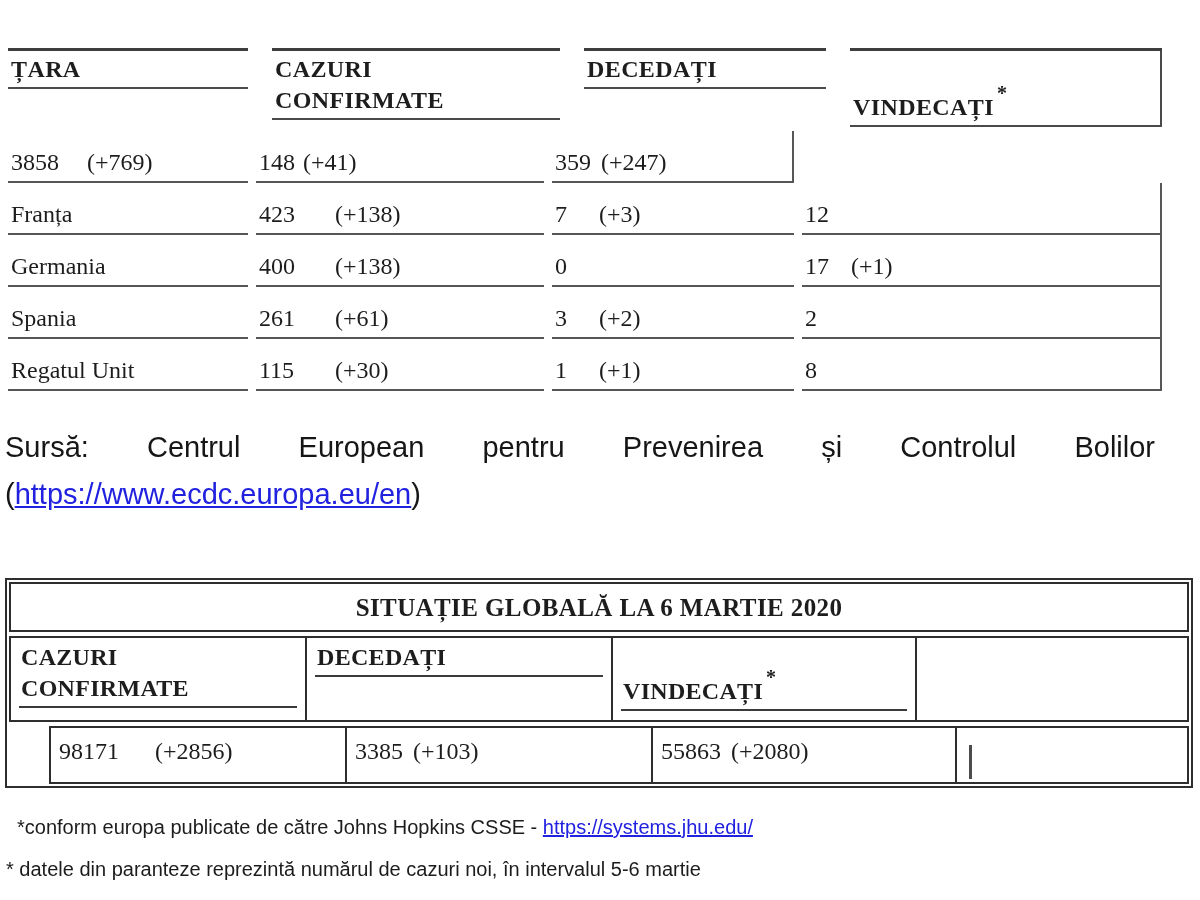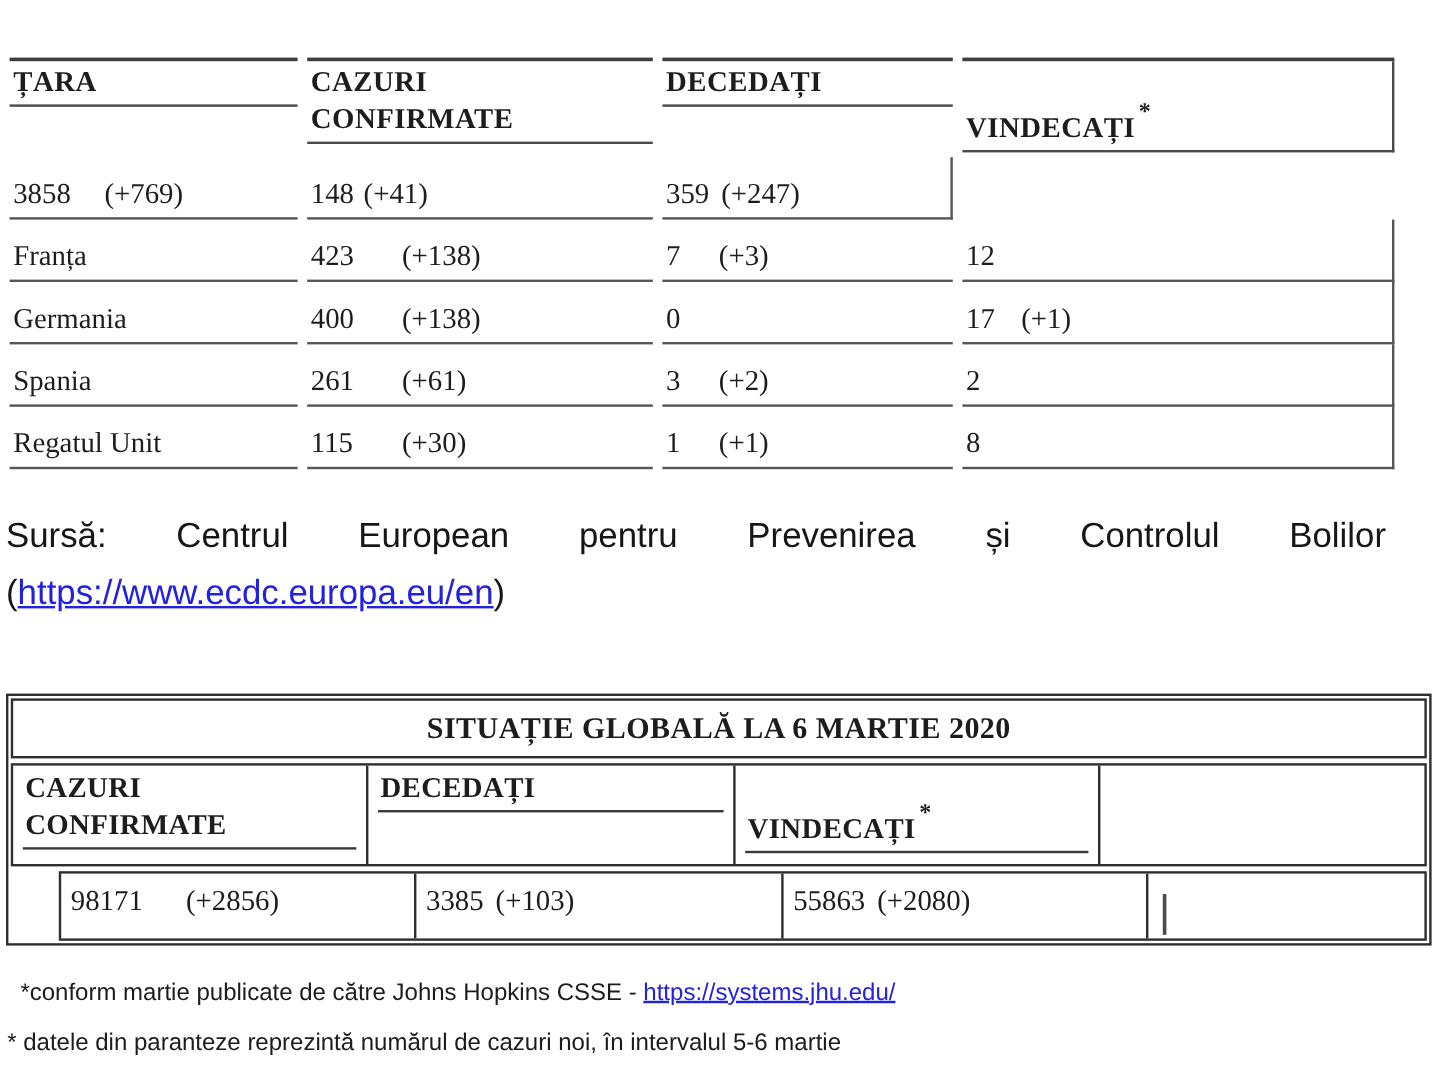--- a/index.html
+++ b/index.html
@@ -12,21 +12,21 @@
     overflow: hidden;
     font-family: "Liberation Serif", serif;
     color: #1d1d1d;
   }
 
   
   .t1 { position: absolute; left: 8px; top: 48px; width: 1154px; }
   .t1-grid {
     display: grid;
     grid-template-columns: 240px 288px 242px 1fr;
-    column-gap: 8px;
+    column-gap: 24px;
   }
   .t1-head .t1-cell { border-top: 3px solid #3e3e3e; }
   .t1-head .hinner {
     display: block;
     font-weight: bold;
     font-size: 24px;
     line-height: 31px;
     letter-spacing: 0.4px;
     padding: 3px 0 2px 3px;
     border-bottom: 2.5px solid #4a4a4a;
@@ -270,16 +270,16 @@
     <div class="t2-row t2-data">
       <div class="t2-cell"><span class="numg-c">98171</span><span>(+2856)</span></div>
       <div class="t2-cell"><span>3385</span><span class="numg-gap"></span><span>(+103)</span></div>
       <div class="t2-cell"><span>55863</span><span class="numg-gap"></span><span>(+2080)</span></div>
       <div class="t2-cell">
           <div class="caret"></div>
         </div>
     </div>
   </div>
 
-  <div class="footnote fn1"><span>*conform martie publicate de către Johns Hopkins CSSE - </span><a class="link" href="#" style="color:#2121e0">https://systems.jhu.edu/</a></div>
+  <div class="footnote fn1"><span>*conform europa publicate de către Johns Hopkins CSSE - </span><a class="link" href="#" style="color:#2121e0">https://systems.jhu.edu/</a></div>
   <div class="footnote fn2">* datele din paranteze reprezintă numărul de cazuri noi, în intervalul 5-6 martie</div>
 
 </div>
 
 </body></html>

